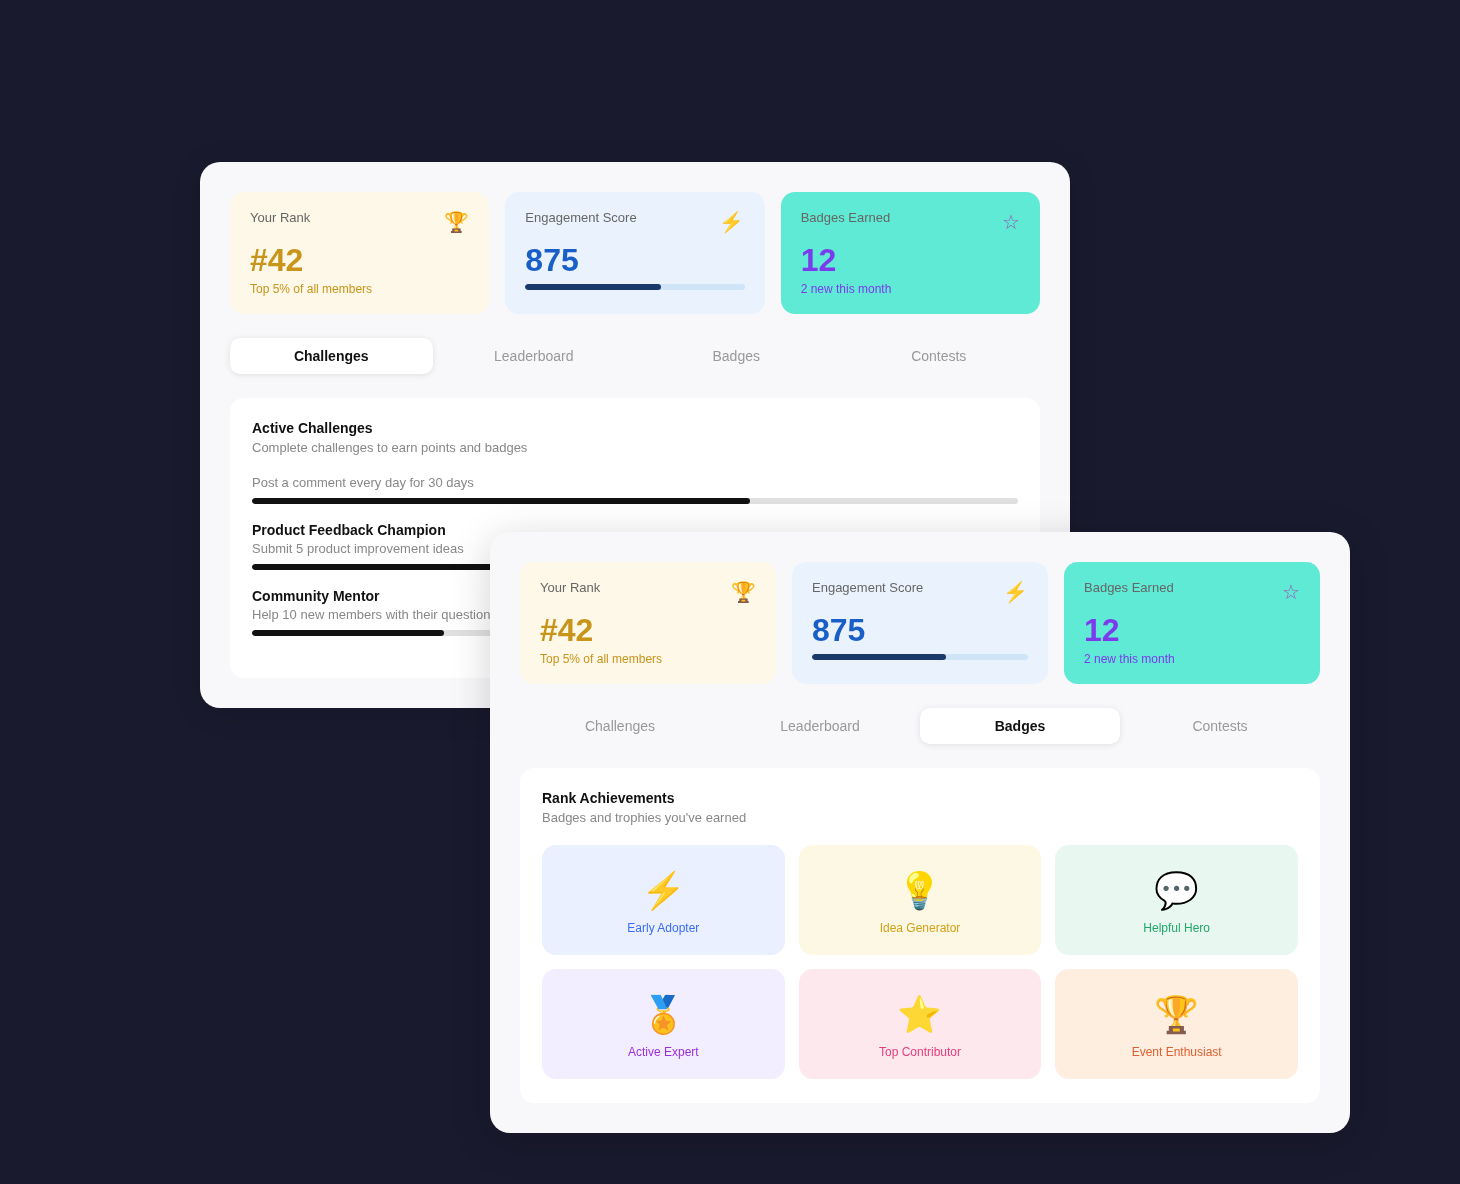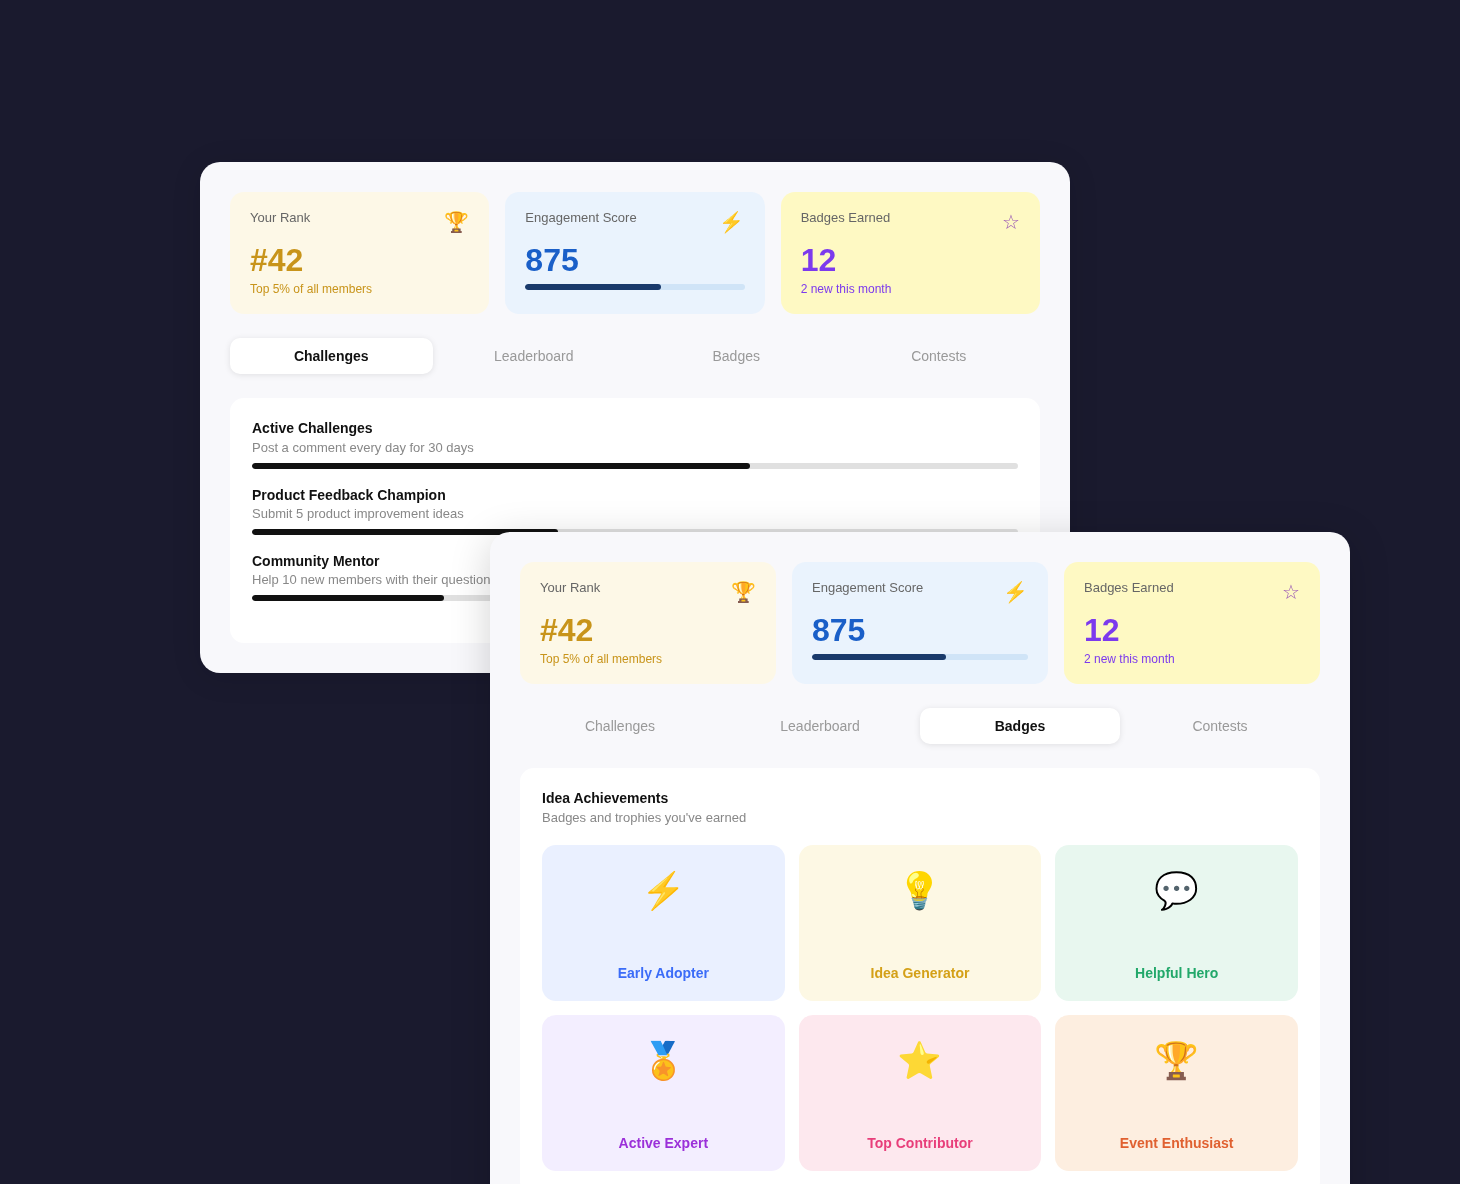--- a/index.html
+++ b/index.html
@@ -52,21 +52,21 @@
       margin-bottom: 24px;
     }
 
     .stat-card {
       flex: 1;
       border-radius: 14px;
       padding: 18px 20px;
     }
     .stat-card.rank { background: #fdf8e7; }
     .stat-card.engagement { background: #eaf3fd; }
-    .stat-card.badges { background: #fef9c3; }
+    .stat-card.badges { background: #5eead4; }
 
     .stat-card-header {
       display: flex;
       justify-content: space-between;
       align-items: flex-start;
       margin-bottom: 10px;
     }
 
     .stat-label {
       font-size: 13px;
@@ -201,23 +201,22 @@
       line-height: 1;
     }
     .badge-icon.blue { color: #3b6cf8; }
     .badge-icon.yellow { color: #d4a017; }
     .badge-icon.green { color: #22a86a; }
     .badge-icon.purple { color: #9b30d9; }
     .badge-icon.pink { color: #e83e7a; }
     .badge-icon.orange { color: #e06030; }
 
     .badge-label {
-      font-size: 14px;
-      font-weight: 700;
-      margin-top: 44px;
+      font-size: 12px;
+      font-weight: 400;
     }
     .badge-label.blue { color: #3b6cf8; }
     .badge-label.yellow { color: #d4a017; text-align: right; }
     .badge-label.green { color: #22a86a; }
     .badge-label.purple { color: #9b30d9; }
     .badge-label.pink { color: #e83e7a; }
     .badge-label.orange { color: #e06030; }
 
     .achievements-box {
       background: #fff;
@@ -266,20 +265,21 @@
 
     <div class="tabs">
       <div class="tab-item active">Challenges</div>
       <div class="tab-item">Leaderboard</div>
       <div class="tab-item">Badges</div>
       <div class="tab-item">Contests</div>
     </div>
 
     <div style="background:#fff; border-radius:14px; padding:22px 22px 24px;">
       <div class="section-title">Active Challenges</div>
+      <div class="section-sub">Complete challenges to earn points and badges</div>
 
       <div class="challenge-item">
         <div class="challenge-desc">Post a comment every day for 30 days</div>
         <div class="challenge-progress-wrap">
           <div class="challenge-progress-fill" style="width:65%"></div>
         </div>
       </div>
 
       <div class="challenge-item">
         <div class="challenge-name">Product Feedback Champion</div>
@@ -334,21 +334,21 @@
     </div>
 
     <div class="tabs">
       <div class="tab-item">Challenges</div>
       <div class="tab-item">Leaderboard</div>
       <div class="tab-item active">Badges</div>
       <div class="tab-item">Contests</div>
     </div>
 
     <div class="achievements-box">
-      <div class="section-title">Idea Achievements</div>
+      <div class="section-title">Rank Achievements</div>
       <div class="section-sub">Badges and trophies you've earned</div>
 
       <div class="badges-grid">
 
         <div class="badge-card blue">
           <div class="badge-icon blue">⚡</div>
           <div class="badge-label blue">Early Adopter</div>
         </div>
 
         <div class="badge-card yellow">

